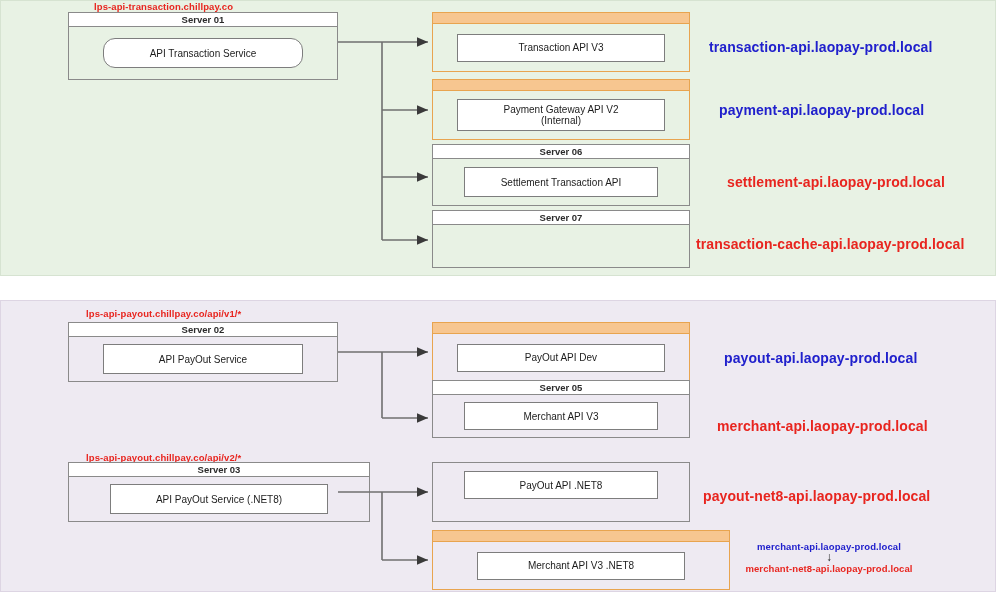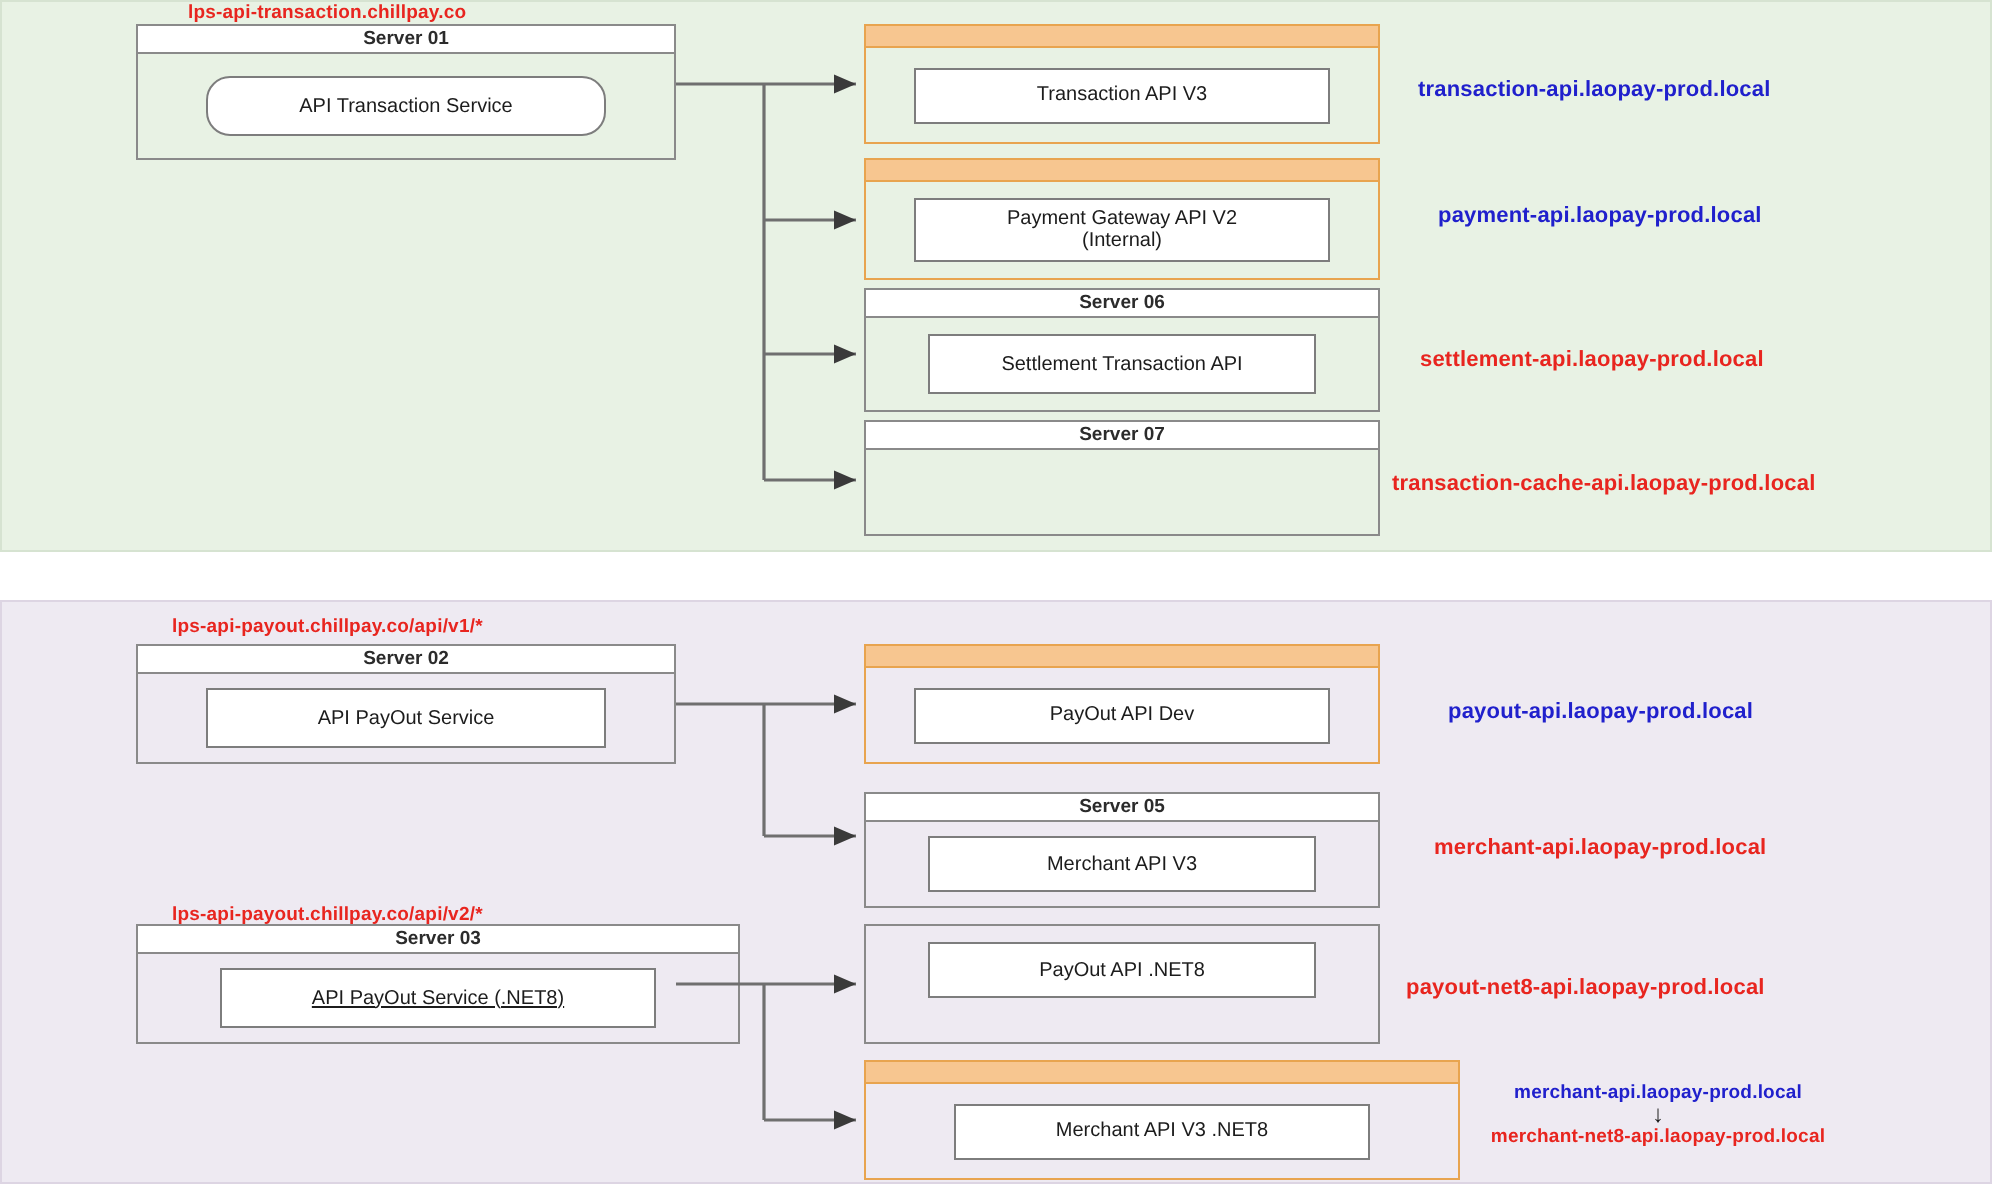--- a/index.html
+++ b/index.html
@@ -65,21 +65,21 @@
     text-align:center;
     font-size:10px;
     color:#1c1c1c;
     line-height:11px;
     white-space:pre-line;
   }
 
   
   .ep{
     position:absolute;
-    font-size:11px;
+    font-size:14px;
     font-weight:bold;
     white-space:nowrap;
     letter-spacing:.1px;
   }
   .ep.blue{color:#2020cc;}
   .ep.red{color:#e8251f;}
 
   .ep-stack{position:absolute;text-align:center;}
   .ep-stack .ep-line{font-size:9.5px;font-weight:bold;white-space:nowrap;letter-spacing:.1px;}
   .ep-stack .blue{color:#2020cc;}
@@ -120,21 +120,21 @@
     </div>
   </div>
   <div class="ep blue" style="left:719px;top:102px;">payment-api.laopay-prod.local</div>
 
   <div class="srv" style="left:432px;top:144px;width:258px;height:62px;">
     <div class="srv-head">Server 06</div>
     <div class="srv-body">
       <div class="inner" style="width:194px;height:30px;">Settlement Transaction API</div>
     </div>
   </div>
-  <div class="ep red" style="left:710px;top:174px;">settlement-api.laopay-prod.local</div>
+  <div class="ep red" style="left:727px;top:174px;">settlement-api.laopay-prod.local</div>
 
   <div class="srv" style="left:432px;top:210px;width:258px;height:58px;">
     <div class="srv-head">Server 07</div>
   </div>
   <div class="ep red" style="left:696px;top:236px;">transaction-cache-api.laopay-prod.local</div>
 
   <div class="section sec-purple"></div>
 
   <div class="url-caption" style="left:86px;top:308px;">lps-api-payout.chillpay.co/api/v1/*</div>
 
@@ -146,34 +146,34 @@
   </div>
 
   <div class="srv orange" style="left:432px;top:322px;width:258px;height:60px;">
     <div class="srv-head orangebar"></div>
     <div class="srv-body">
       <div class="inner" style="width:208px;height:28px;">PayOut API Dev</div>
     </div>
   </div>
   <div class="ep blue" style="left:724px;top:350px;">payout-api.laopay-prod.local</div>
 
-  <div class="srv" style="left:432px;top:396px;width:258px;height:58px;">
+  <div class="srv" style="left:432px;top:380px;width:258px;height:58px;">
     <div class="srv-head">Server 05</div>
     <div class="srv-body">
       <div class="inner" style="width:194px;height:28px;">Merchant API V3</div>
     </div>
   </div>
   <div class="ep red" style="left:717px;top:418px;">merchant-api.laopay-prod.local</div>
 
   <div class="url-caption" style="left:86px;top:452px;">lps-api-payout.chillpay.co/api/v2/*</div>
 
   <div class="srv" style="left:68px;top:462px;width:302px;height:60px;">
     <div class="srv-head">Server 03</div>
     <div class="srv-body">
-      <div class="inner" style="width:218px;height:30px;text-decoration:underline;">API PayOut Service (.NET8)</div>
+      <div class="inner" style="width:218px;height:30px;">API PayOut Service (.NET8)</div>
     </div>
   </div>
 
   <div class="srv" style="left:432px;top:462px;width:258px;height:60px;">
     <div class="srv-body">
       <div class="inner" style="width:194px;height:28px;">PayOut API .NET8</div>
     </div>
   </div>
   <div class="ep red" style="left:703px;top:488px;">payout-net8-api.laopay-prod.local</div>
 

